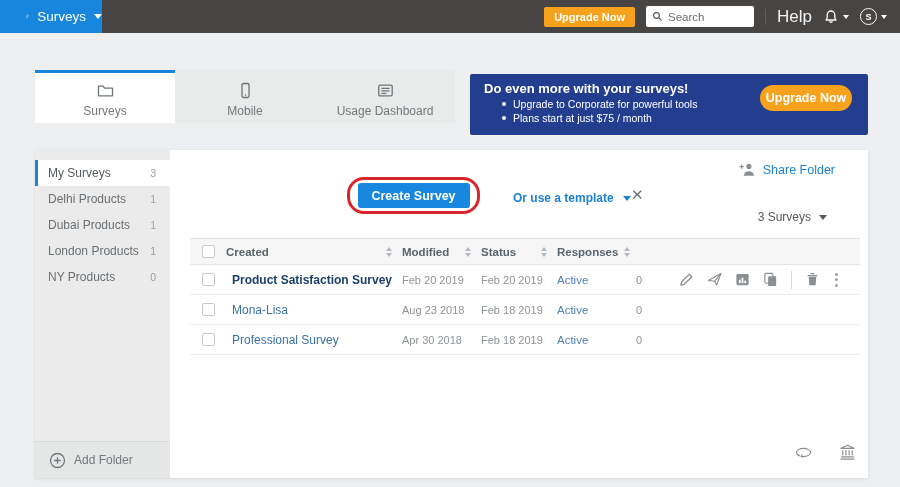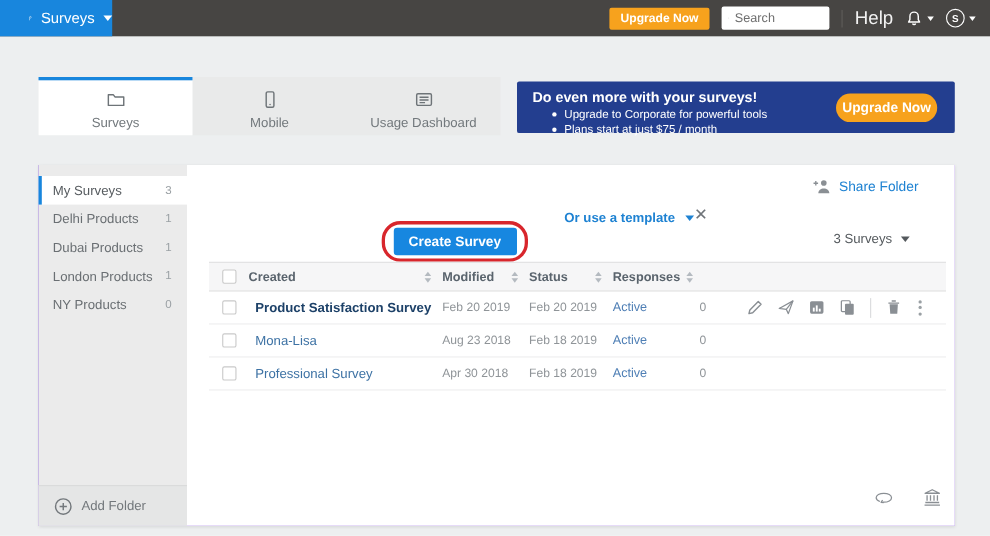--- a/index.html
+++ b/index.html
@@ -9,62 +9,62 @@
 
   
   .topbar { position:absolute; left:0; top:0; width:900px; height:33px; background:#474543; display:flex; align-items:center; }
   .logo-block { width:102px; height:33px; background:#1886dd; display:flex; align-items:center; padding-left:26px; gap:8px; cursor:pointer; }
   .logo-glyph { width:15px; height:17px; }
   .logo-label { color:#fff; font-size:13.5px; }
   .caret { width:0; height:0; border-left:4px solid transparent; border-right:4px solid transparent; border-top:5px solid #fff; display:inline-block; }
   .caret.sm { border-left-width:3.5px; border-right-width:3.5px; border-top-width:4.5px; }
   .topbar-right { margin-left:auto; display:flex; align-items:center; gap:11px; padding-right:13px; }
   .upgrade-btn { background:#f7a21d; color:#fff; font-size:11px; font-weight:bold; border:none; border-radius:2px; padding:4px 10px; cursor:pointer; }
-  .searchbox { width:98px; height:21px; background:#fff; border-radius:2px; display:flex; align-items:center; padding:0 6px; gap:5px; }
+  .searchbox { width:108px; height:21px; background:#fff; border-radius:2px; display:flex; align-items:center; padding:0 6px; gap:5px; }
   .searchbox input { border:none; outline:none; width:80px; font-size:11.5px; color:#444; font-family:"Liberation Sans",sans-serif; background:transparent; }
   .searchbox input::placeholder { color:#6e6e6e; }
   .tb-divider { width:1px; height:16px; background:#5f5d5a; }
   .help-label { color:#f2f2f2; font-size:17px; cursor:pointer; }
   .bell-wrap, .avatar-wrap { display:flex; align-items:center; gap:4px; cursor:pointer; }
   .avatar-circle { width:17px; height:17px; border:1.5px solid #fff; border-radius:50%; color:#fff; font-size:9px; font-weight:bold; display:flex; align-items:center; justify-content:center; }
 
   
   .tabs { position:absolute; left:35px; top:70px; width:420px; height:53px; display:flex; background:#e9eaea; }
   .tab { flex:1; display:flex; flex-direction:column; align-items:center; padding-top:9px; gap:5px; border-top:3px solid transparent; cursor:pointer; }
   .tab.active { background:#fff; border-top:3px solid #1886dd; }
   .tab .tab-label { font-size:12px; color:#72787c; }
   .tab-icon { width:17px; height:17px; color:#6e7478; }
 
   
-  .banner { position:absolute; left:470px; top:74px; width:398px; height:47px; background:#233e8f; border-radius:2px; padding:7px 14px; }
+  .banner { position:absolute; left:470px; top:74px; width:398px; height:61px; background:#233e8f; border-radius:2px; padding:7px 14px; }
   .banner-title { color:#fff; font-size:13px; font-weight:bold; }
   .banner-bullet { display:flex; align-items:center; gap:7px; margin-left:18px; margin-top:2px; }
   .banner-bullet .dot { width:4px; height:4px; border-radius:50%; background:#fff; }
   .banner-bullet span { color:#fff; font-size:10.5px; }
   .banner-pill { position:absolute; right:16px; top:11px; width:92px; height:26px; background:#f7a21d; color:#fff; border:none; border-radius:13px; font-size:12.5px; font-weight:bold; cursor:pointer; font-family:"Liberation Sans",sans-serif; }
 
   
-  .card { position:absolute; left:35px; top:150px; width:833px; height:328px; background:#6d28d9; box-shadow:0 1px 3px rgba(0,0,0,.10); }
+  .card { position:absolute; left:35px; top:150px; width:833px; height:328px; background:#fca5a5; box-shadow:0 1px 3px rgba(0,0,0,.10); }
   .folder-sidebar { position:absolute; left:0; top:0; bottom:0; width:135px; background:#ebebeb; padding-top:10px; }
   .folder-item { height:26px; display:flex; align-items:center; justify-content:space-between; padding:0 14px 0 13px; cursor:pointer; }
   .folder-item .fname { font-size:12px; color:#6a6f73; }
   .folder-item .fcount { font-size:10.5px; color:#9aa0a4; }
   .folder-item.active { background:#fff; border-left:3px solid #1886dd; padding-left:10px; }
   .folder-item.active .fname { color:#565b5f; }
   .add-folder { position:absolute; left:0; bottom:0; width:135px; height:37px; background:#e5e6e6; border-top:1px solid #d9dada; display:flex; align-items:center; gap:8px; padding-left:14px; cursor:pointer; }
   .add-folder span { font-size:12px; color:#73787c; }
   .icon-g { color:#8a8f94; }
 
   .folder-main { position:absolute; left:135px; right:0; top:0; bottom:0; background:#fff;text-decoration:underline; }
   .share-folder { position:absolute; top:12px; right:33px; display:flex; align-items:center; gap:7px; cursor:pointer; }
   .share-folder span { font-size:12.5px; color:#1e82d2; }
 
   
   .name-input { position:absolute; left:15px; top:33px; width:168px; border:none; border-bottom:2px solid #1787e0; outline:none; font-size:12.5px; color:#4c4c4c; padding:4px 2px 6px 10px; font-family:"Liberation Sans",sans-serif; background:transparent; }
-  .highlight-annotation { position:absolute; left:177px; top:27px; width:133px; height:37px; border:3.5px solid #d8262c; border-radius:17px; display:flex; align-items:center; justify-content:center; pointer-events:none;margin-top:24px; }
+  .highlight-annotation { position:absolute; left:177px; top:27px; width:133px; height:37px; border:3.5px solid #d8262c; border-radius:17px; display:flex; align-items:center; justify-content:center; pointer-events:none; }
   .create-btn { width:112px; height:25px; background:#1787e0; color:#fff; border:none; border-radius:3px; font-size:12.5px; font-weight:bold; cursor:pointer; pointer-events:auto; font-family:"Liberation Sans",sans-serif; }
   .template-link { position:absolute; left:343px; top:41px; display:flex; align-items:center; gap:9px; cursor:pointer; }
   .template-link span { font-size:12px; color:#1e82d2; font-weight:bold; }
   .template-link .caret { border-top-color:#1e82d2; }
   .close-x { position:absolute; left:461px; top:36px; font-size:15px; color:#6f7479; cursor:pointer; }
   .surveys-count { position:absolute; top:60px; right:41px; display:flex; align-items:center; gap:8px; cursor:pointer;justify-content:space-between; }
   .surveys-count span { font-size:12px; color:#54595d; }
   .surveys-count .caret { border-top-color:#54595d; }
 
   

